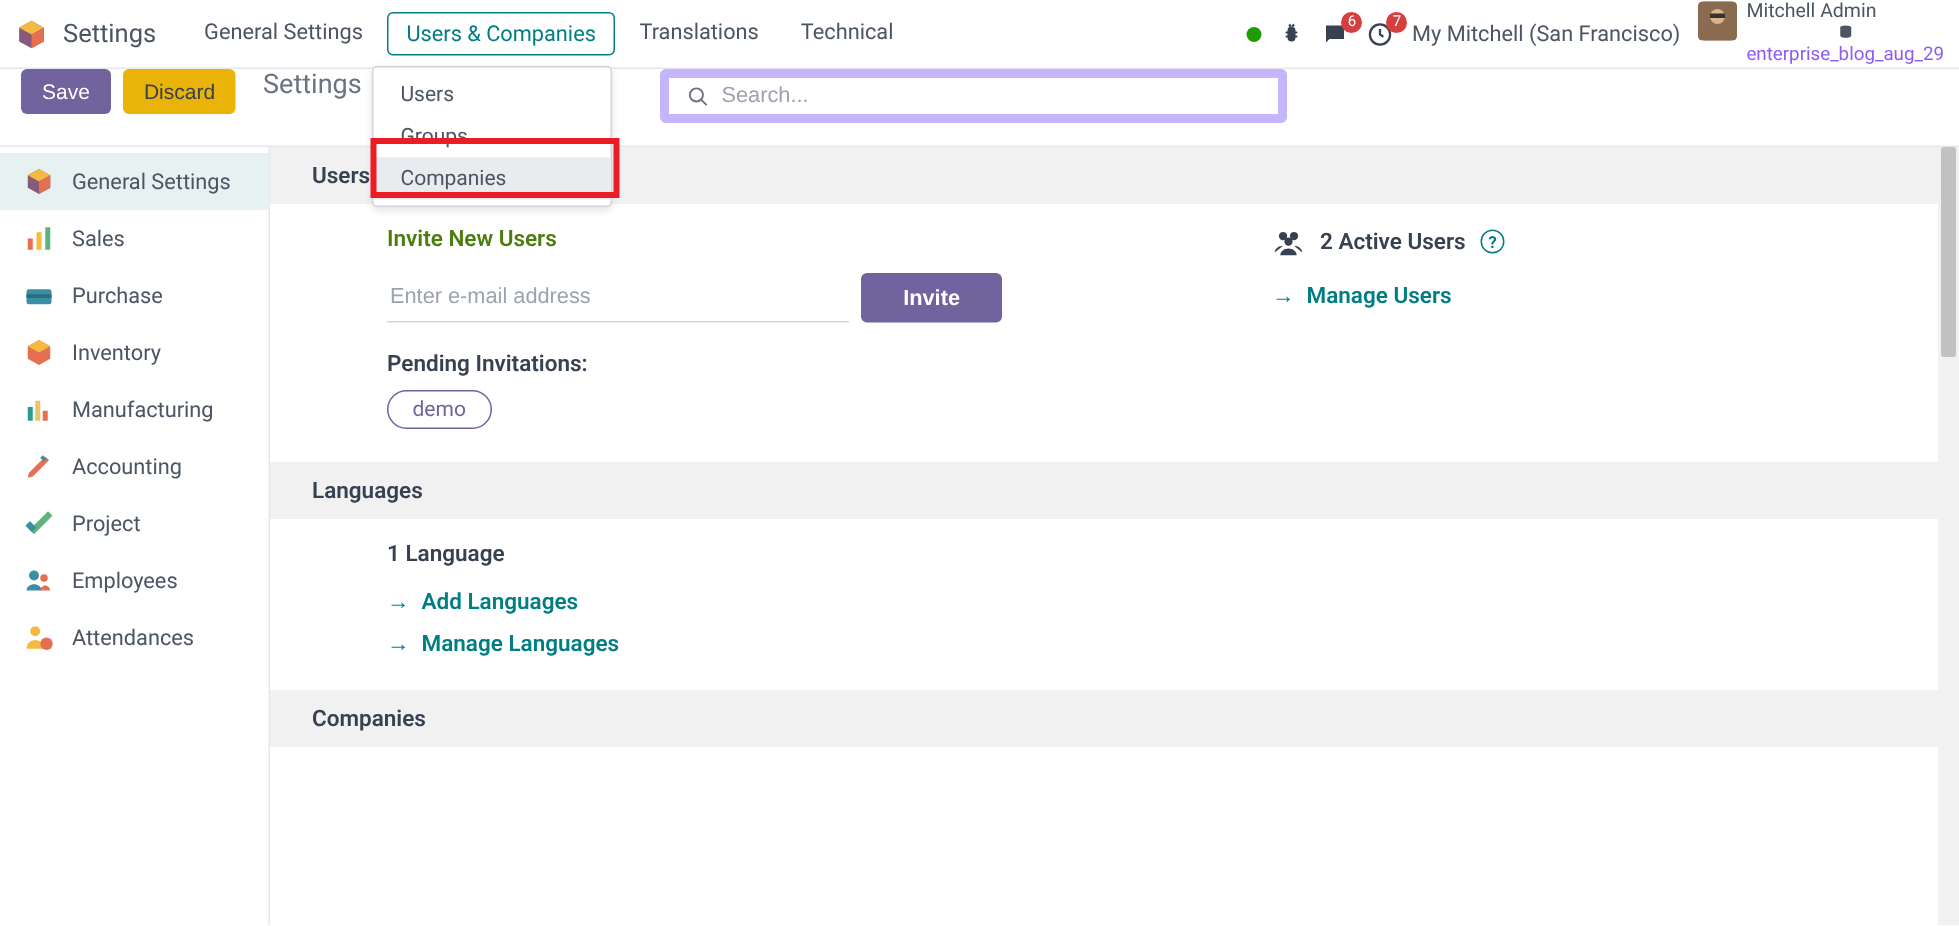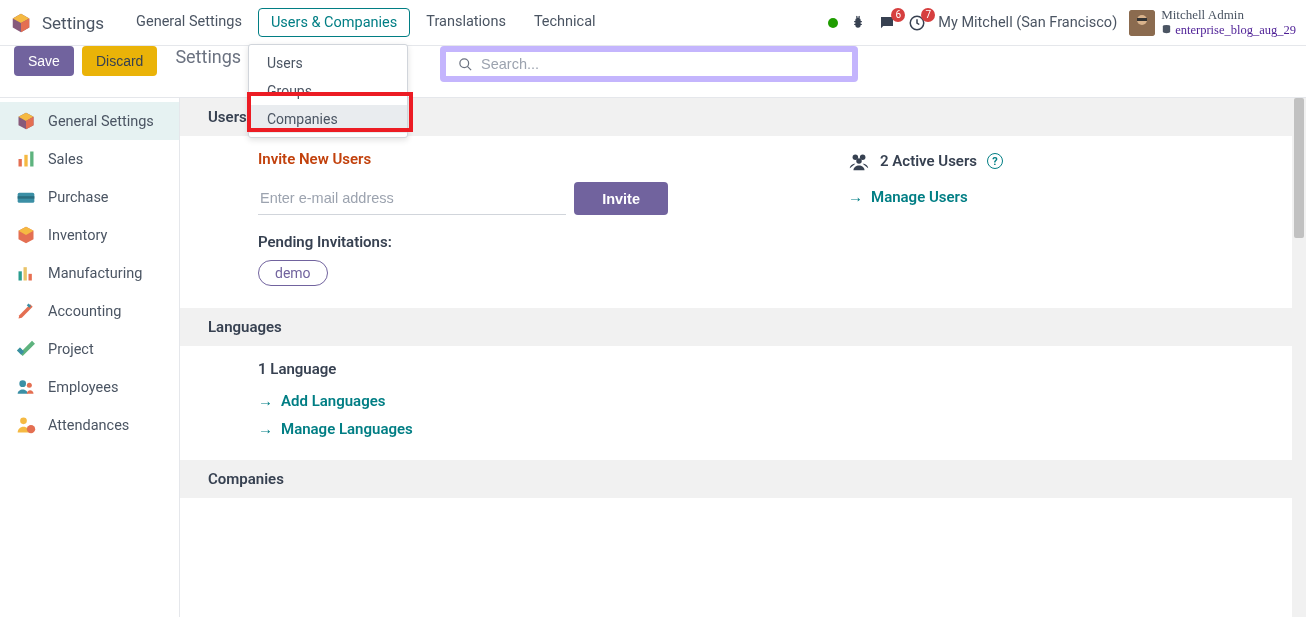--- a/index.html
+++ b/index.html
@@ -47,24 +47,24 @@
     font-size: 10px; border-radius: 8px;
     min-width: 14px; padding: 0 3px; text-align:center;
     line-height: 14px;
   }
   .company-name { color: #4b5563; font-size: 14.5px; }
   .avatar {
     width: 26px; height: 26px; background:#8b6b4f;
     border-radius:4px; display:flex;align-items:center;justify-content:center;
     color:#fff; font-size:12px;
   }
-  .userblock { display:flex; align-items:center; gap:6px;font-family:Liberation Serif, serif; }
+  .userblock { display:flex; align-items:flex-start; gap:6px; }
   .userblock-text { display:flex; flex-direction:column; line-height:1.15;}
   .user-name { font-size: 13px; color:#4b5563; }
-  .db-row { display:flex; align-items:center; gap:3px; font-size:12.5px; color:#4c1d95; }
+  .db-row { display:flex; align-items:center; gap:3px; font-size:12.5px; color:#8b5cf6;flex-direction:column; }
 
   
   .dropdown {
     position: absolute;
     top: 44px; left: 248px;
     width: 160px;
     background:#fff;
     border:1px solid #d1d5db;
     border-radius:3px;
     box-shadow: 0 2px 6px rgba(0,0,0,.12);
@@ -144,21 +144,21 @@
   }
   .section-header {
     background:#f1f1f1;
     padding: 10px 28px;
     font-weight:600;
     color:#374151;
     font-size: 15px;
   }
   .section-body { padding: 14px 28px 22px 78px; }
   .section-body-row { display:flex; gap: 180px; }
-  .subtitle { font-weight:600; color:#c2410c; margin-bottom:14px; font-size:15px;}
+  .subtitle { font-weight:600; color:#4d7c0f; margin-bottom:14px; font-size:15px;}
   .invite-row { display:flex; gap:8px; width: 410px; margin-bottom:18px;}
   .invite-row input{
     flex:1; border:none; border-bottom:1px solid #d1d5db;
     padding: 8px 2px; font-size:14.5px; outline:none;
   }
   .invite-row input::placeholder{color:#9ca3af;}
   .btn-invite{
     background:#71639e; color:#fff; border:none;
     border-radius:4px; padding: 8px 28px; font-weight:600;
     font-size:14.5px; cursor:pointer;

